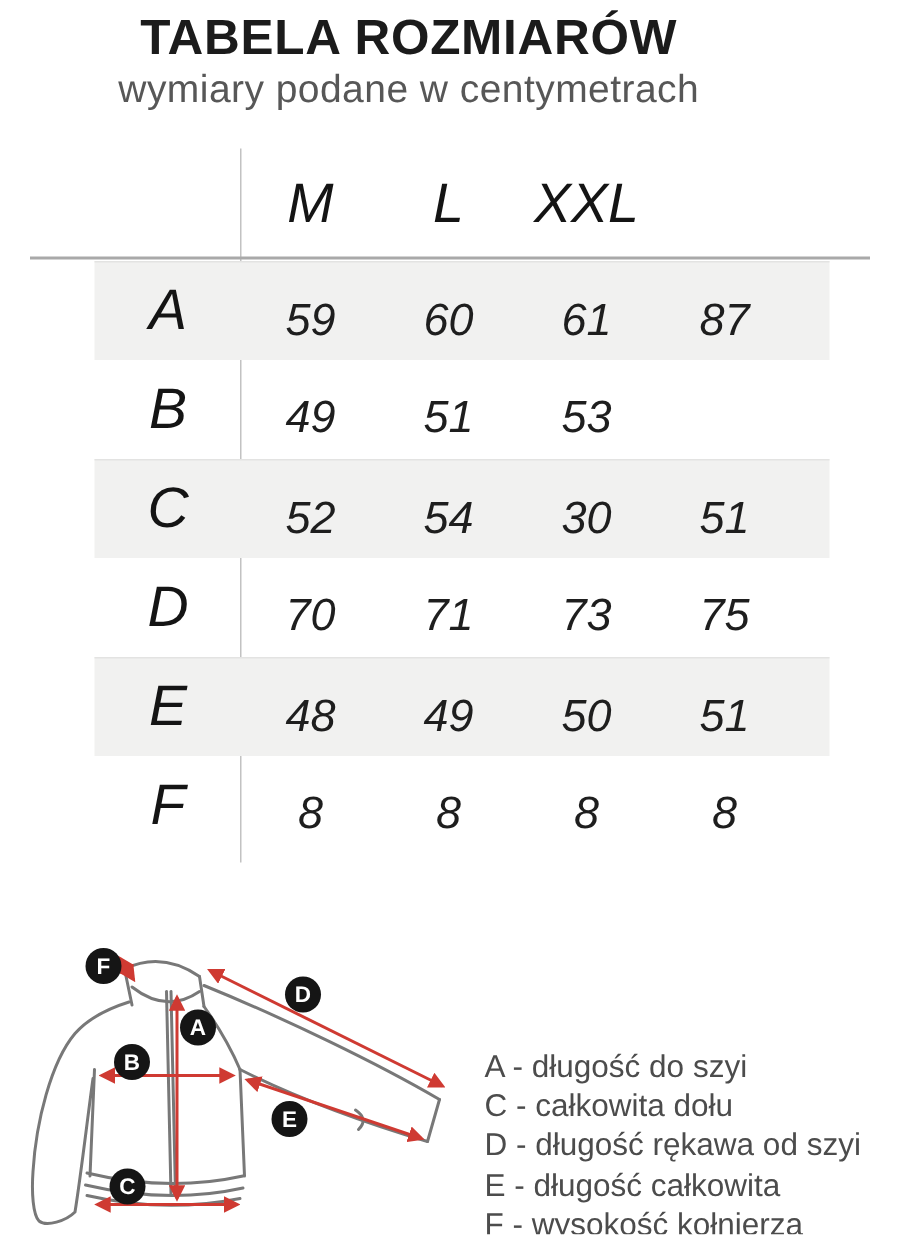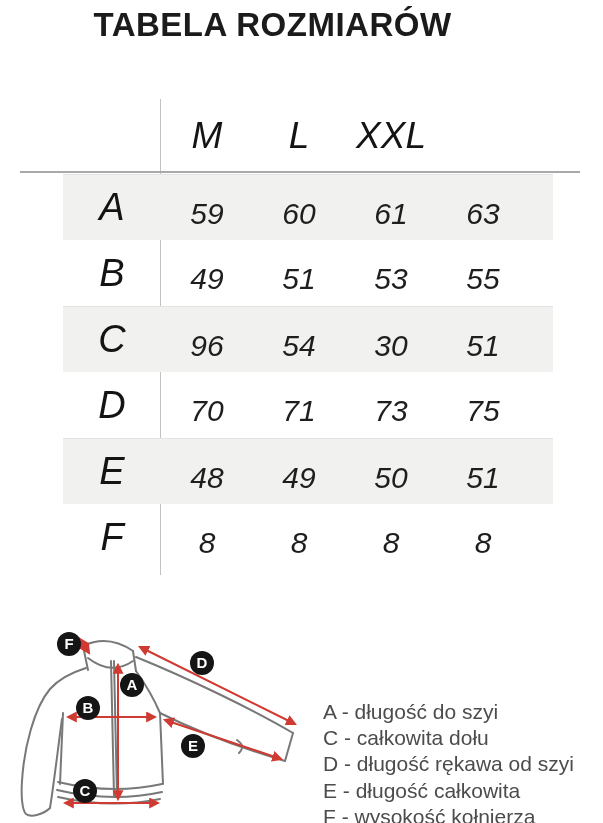--- a/index.html
+++ b/index.html
@@ -117,53 +117,53 @@
     white-space: nowrap;
   }
 </style>
 </head>
 <body>
 
 <div class="page">
 
   <div class="header">
     <div class="title">TABELA ROZMIARÓW</div>
+    <div class="subtitle">wymiary podane w centymetrach</div>
   </div>
 
   <div class="v-divider"></div>
   <div class="header-underline"></div>
 
   <div class="thead-row">
     <div class="col-label"></div>
     <div class="col-size">M</div>
     <div class="col-size">L</div>
     <div class="col-size">XXL</div>
   </div>
 
   <div class="tbody">
 
     <div class="trow striped">
       <div class="row-letter">A</div>
       <div class="cell">59</div>
       <div class="cell">60</div>
       <div class="cell">61</div>
-      <div class="cell">63</div>
+      <div class="cell">87</div>
     </div>
 
     <div class="trow">
       <div class="row-letter">B</div>
       <div class="cell">49</div>
       <div class="cell">51</div>
       <div class="cell">53</div>
-      <div class="cell">55</div>
     </div>
 
     <div class="trow striped">
       <div class="row-letter">C</div>
-      <div class="cell">96</div>
+      <div class="cell">52</div>
       <div class="cell">54</div>
       <div class="cell">30</div>
       <div class="cell">51</div>
     </div>
 
     <div class="trow">
       <div class="row-letter">D</div>
       <div class="cell">70</div>
       <div class="cell">71</div>
       <div class="cell">73</div>

